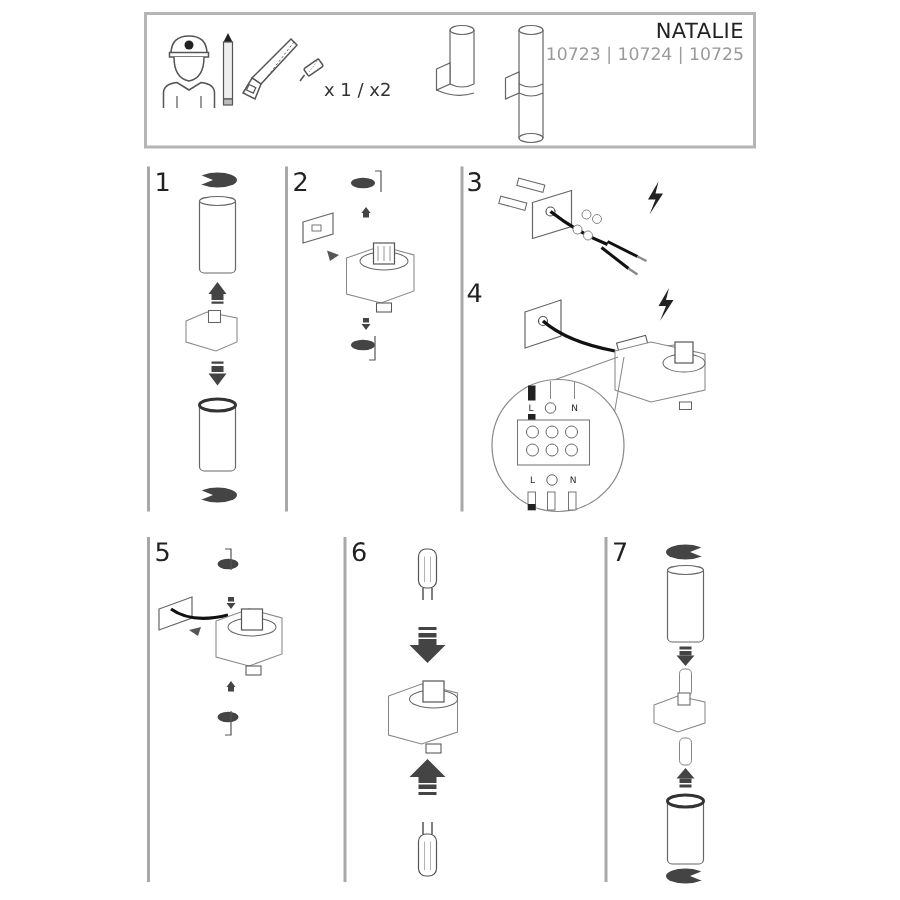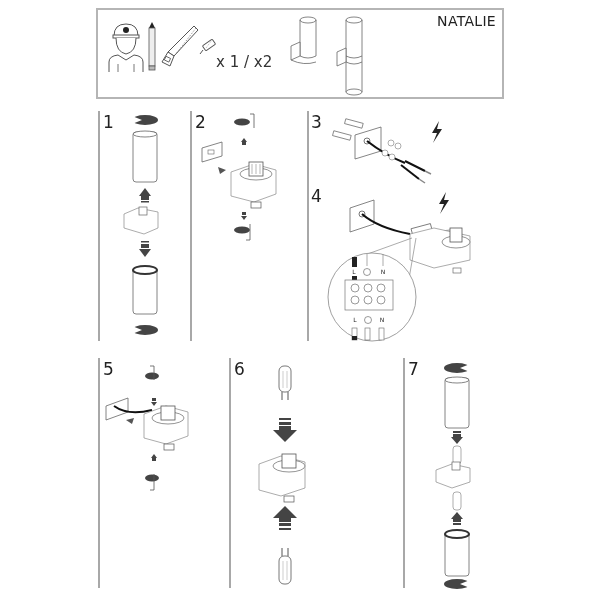--- a/index.html
+++ b/index.html
@@ -1,21 +1,21 @@
 <!DOCTYPE html>
 <html><head>
 <meta charset="utf-8">
 <style>
   html,body{margin:0;padding:0;background:#fff;}
   body{width:600px;height:600px;position:relative;overflow:hidden;font-family:"DejaVu Sans",sans-serif;color:#222;}
   .abs{position:absolute;}
   .header-box{left:96px;top:8px;width:408px;height:91px;border:2px solid #b5b5b5;box-sizing:border-box;}
   .title{right:104px;top:13px;font-size:14px;color:#222;text-align:left;letter-spacing:0.3px;}
   .codes{right:104px;top:30px;font-size:11.5px;line-height:13px;color:#9a9a9a;text-align:right;}
-  .qty{left:216px;top:53px;font-size:15px;color:#333;}
+  .qty{left:216px;top:53px;font-size:12px;color:#333;}
   .vline{position:absolute;width:1.5px;background:#a8a8a8;}
   .stepnum{position:absolute;font-size:17px;color:#222;font-weight:normal;line-height:1;}
   svg{position:absolute;overflow:visible;}
 </style>
 </head>
 <body>
 
 <div class="abs header-box"></div>
 
 <svg style="left:106px;top:20px" width="40" height="52" viewBox="0 0 40 52">
@@ -61,20 +61,21 @@
   <line x1="10" y1="4" x2="10" y2="76" stroke="#666" stroke-width="0.8"></line>
   <line x1="26" y1="4" x2="26" y2="76" stroke="#666" stroke-width="0.8"></line>
   <ellipse cx="18" cy="76" rx="8" ry="3" fill="#fff" stroke="#666" stroke-width="0.8"></ellipse>
   <path d="M1 36 L10 32 L10 46 L1 50 Z" fill="#fff" stroke="#666" stroke-width="0.8"></path>
   <path d="M10 46 Q18 50 26 46" fill="none" stroke="#666" stroke-width="0.8"></path>
   <path d="M10 40 Q18 44 26 40" fill="none" stroke="#666" stroke-width="0.8"></path>
 </svg>
 
 <div class="abs title">NATALIE</div>
 <div class="abs codes">
+  <div>10723 | 10724 | 10725</div>
 </div>
 
 <div class="vline" style="left:98px;top:111px;height:230px;"></div>
 <div class="vline" style="left:190px;top:111px;height:230px;"></div>
 <div class="vline" style="left:307px;top:111px;height:230px;"></div>
 <div class="vline" style="left:98px;top:358px;height:230px;"></div>
 <div class="vline" style="left:229px;top:358px;height:230px;"></div>
 <div class="vline" style="left:403px;top:358px;height:230px;"></div>
 
 <div class="stepnum" style="left:103px;top:114px;">1</div>

